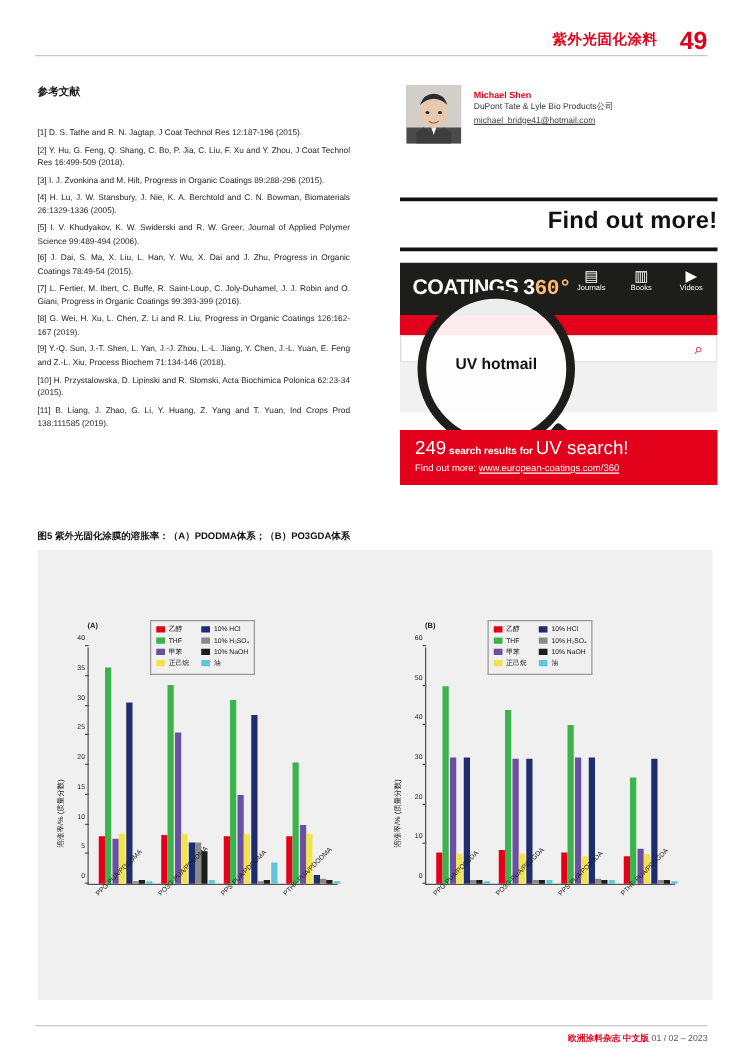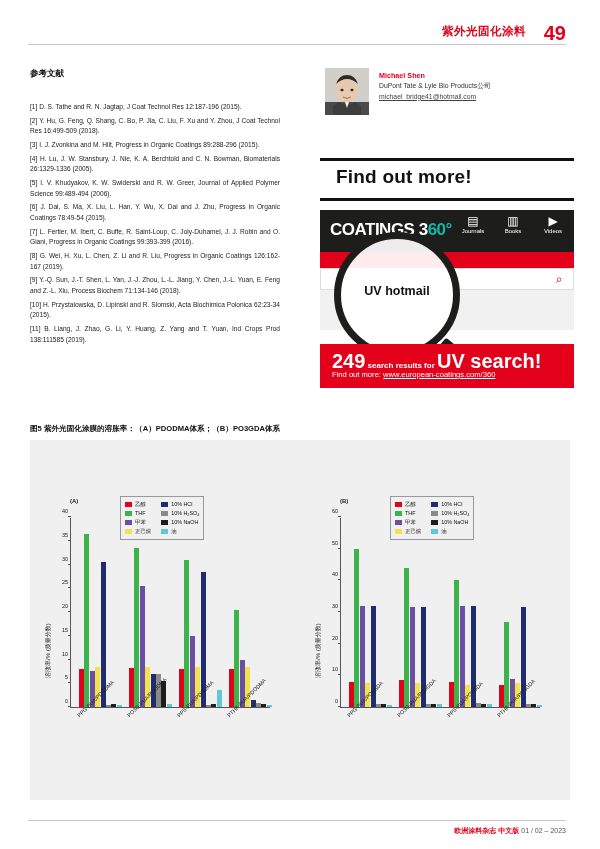--- a/index.html
+++ b/index.html
@@ -58,36 +58,36 @@
   .author-name{font-weight:bold;color:#e2001a;font-size:7.2px;}
   .author-mail{color:#444;text-decoration:underline;}
 
   
   .fom{
     position:absolute;left:320px;top:158px;width:254px;height:230px;
     background:#fff;
   }
   .fom-top-rule{position:absolute;left:0;top:0;width:254px;height:3px;background:#111;}
   .fom-title{
-    position:absolute;left:16px;top:8px;width:254px;text-align:left;
+    position:absolute;left:0;top:8px;width:254px;text-align:right;
     font-size:19px;font-weight:bold;color:#111;letter-spacing:.2px;
   }
   .fom-bottom-rule{position:absolute;left:0;top:40px;width:254px;height:3px;background:#111;}
 
   
   .mock{
     position:absolute;left:0;top:52px;width:254px;height:120px;overflow:hidden;
   }
   .mock-bar{
     position:absolute;left:0;top:0;width:254px;height:42px;background:#1d1d1b;
   }
   .mock-brand{
     position:absolute;left:10px;top:10px;font-size:17px;font-weight:bold;color:#fff;letter-spacing:-.5px;
   }
-  .mock-brand .deg{color:#14b8a6;}
+  .mock-brand .deg{color:#fdba74;font-family:Liberation Mono, monospace;}
   .mock-icons{
     position:absolute;right:8px;top:4px;display:flex;gap:14px;
   }
   .mock-icon{width:26px;text-align:center;color:#fff;font-size:6px;}
   .mock-icon .gl{display:block;font-size:12px;line-height:14px;}
   .mock-red{
     position:absolute;left:0;top:42px;width:254px;height:16px;background:#e2001a;
   }
   .mock-field{
     position:absolute;left:0;top:58px;width:254px;height:22px;background:#fff;border:1px solid #dcdcdc;box-sizing:border-box;
@@ -116,21 +116,21 @@
     font-size:12.5px;font-weight:bold;color:#111;
   }
 
   
   .res{
     position:absolute;left:0;top:186px;width:254px;height:44px;background:#e2001a;color:#fff;
   }
   .res-line1{
     position:absolute;left:12px;top:6px;font-size:8px;font-weight:bold;
   }
-  .res-line1 .big{font-size:20px;font-weight:bold;}
+  .res-line1 .big{font-size:15px;font-weight:normal;}
   .res-line2{
     position:absolute;left:12px;top:26px;font-size:7.6px;
   }
   .res-line2 .ul{text-decoration:underline;}
 
   
   .fig-caption{
     position:absolute;left:30px;top:424px;width:520px;
     font-size:7.6px;font-weight:bold;color:#111;
   }

